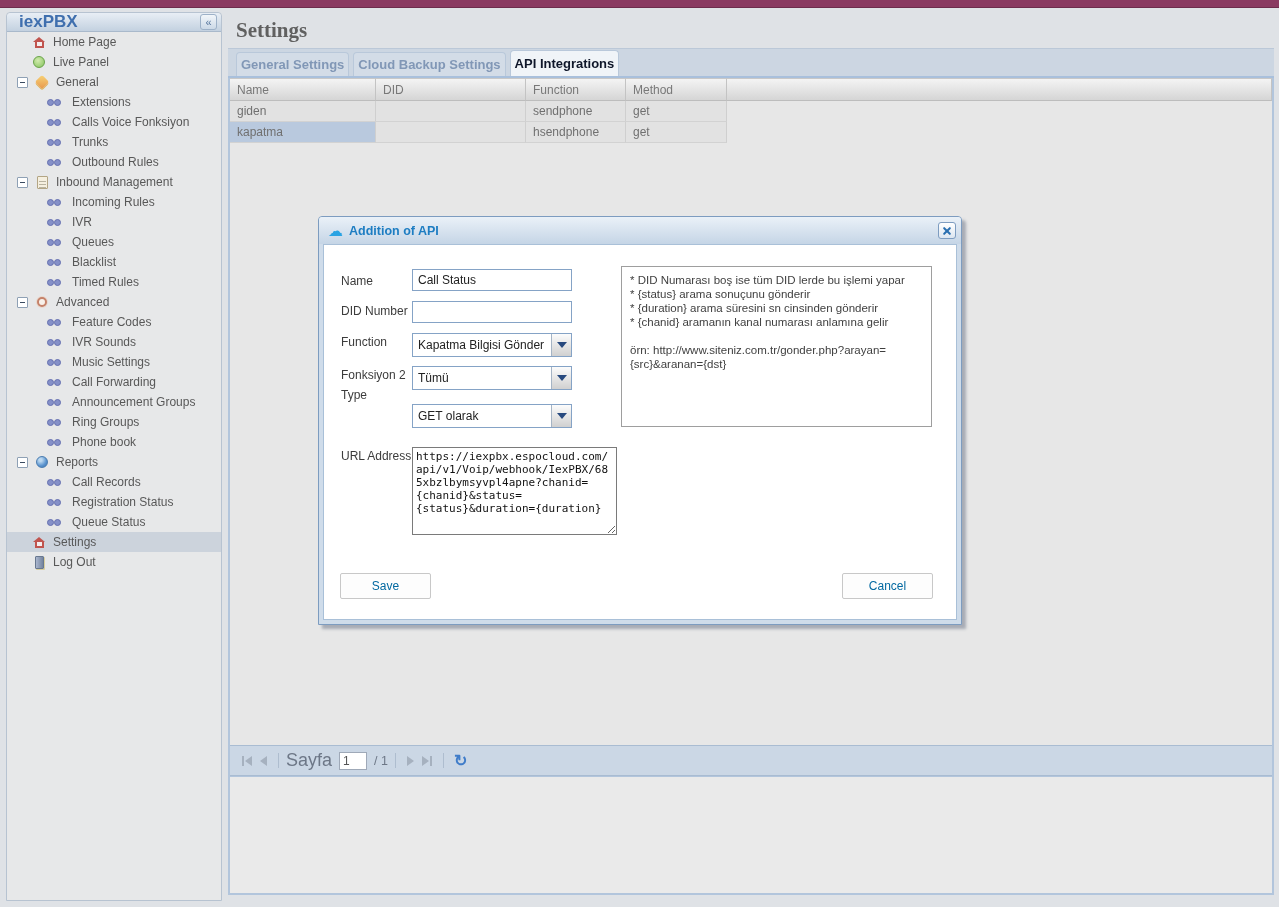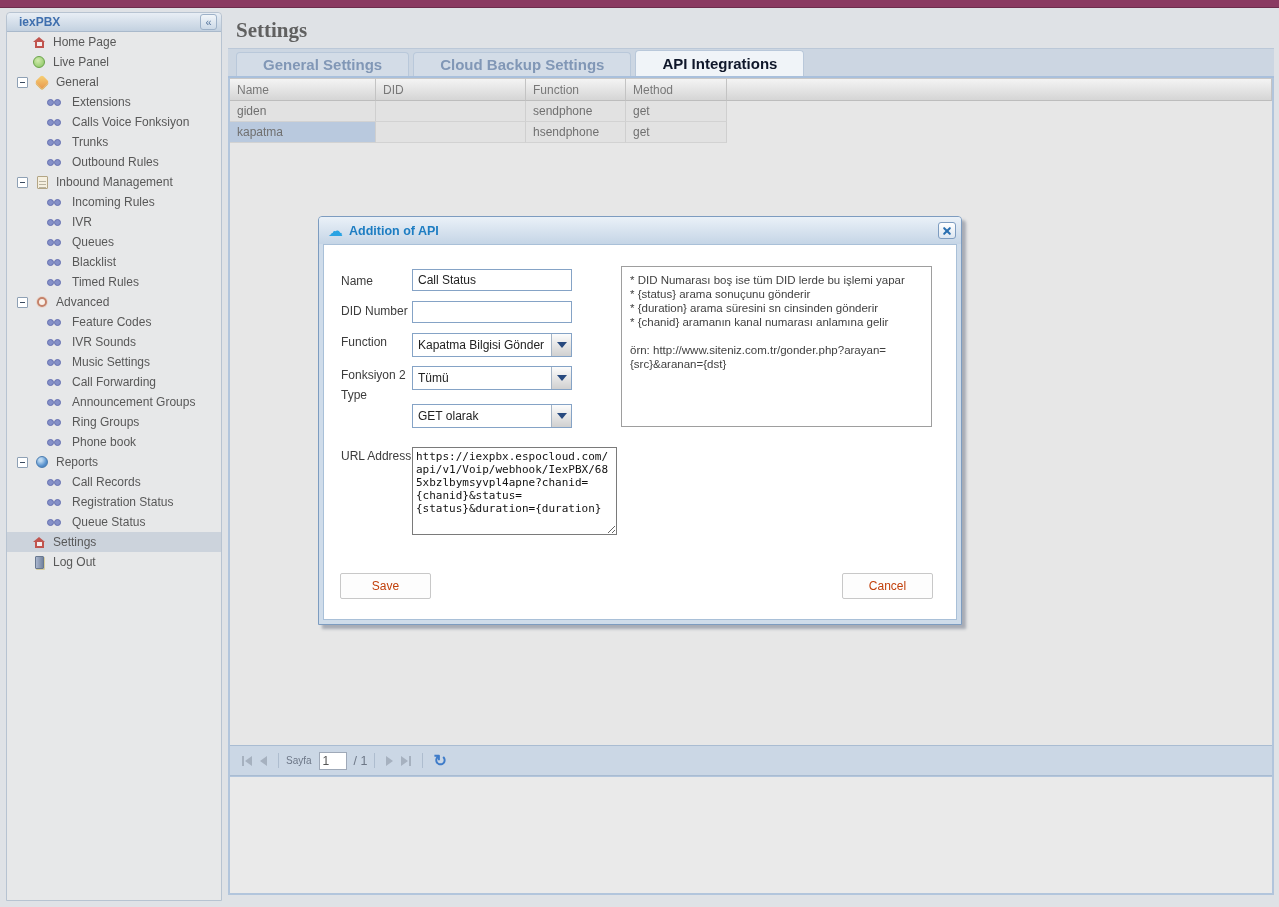--- a/index.html
+++ b/index.html
@@ -16,21 +16,21 @@
   
   .sidebar {
     position:absolute; left:6px; top:12px; width:216px; height:889px;
     background:#e7e8e9; border:1px solid #b7c3d1; border-radius:4px 4px 0 0;
   }
   .sb-header {
     height:19px; display:flex; align-items:center; padding:0 4px 0 12px;
     background:linear-gradient(#e8eef5,#c3d1e0);
     border-bottom:1px solid #a9b9cb; border-radius:4px 4px 0 0;
   }
-  .sb-title { font-size:12px; font-weight:bold; color:#3f6fae; flex:1; }
+  .sb-title { font-size:17px; font-weight:bold; color:#3f6fae; flex:1; }
   .collapse-btn {
     width:17px; height:16px; border:1px solid #9db1c8; border-radius:3px;
     background:linear-gradient(#f2f6fa,#ccd9e7); color:#57779f; font-size:11px;
     line-height:13px; cursor:pointer; font-family:"Liberation Sans",sans-serif;
   }
   .sb-sub { height:36px; display:flex; align-items:center; justify-content:center;
     font-size:12px; color:#4a4a4a; }
   .tree { display:flex; flex-direction:column; }
   .trow { display:flex; align-items:center; height:20px; gap:6px;
     font-size:12px; color:#585858; cursor:pointer; white-space:nowrap; }
@@ -68,23 +68,23 @@
     height:5px; border-radius:50%; background:#8590c8; border:1px solid #656fb0; }
   .dots::before { left:0; } .dots::after { left:7px; }
 
   
   .main { position:absolute; left:228px; top:8px; width:1046px; height:889px; }
   .page-title { font-family:"Liberation Serif", serif; font-size:21px; font-weight:bold;
     color:#606060; padding:10px 0 9px 8px; height:40px; }
   .tabstrip { height:30px; background:#ccd6e2; border-bottom:2px solid #a9c0dc;
     display:flex; align-items:flex-end; padding-left:8px; gap:4px;
     border-top:1px solid #bbc8d8; }
-  .tab { height:24px; padding:0 26px; display:flex; align-items:center;
+  .tab { height:24px; padding:0 4px; display:flex; align-items:center;
     background:#d3dce7; border:1px solid #b9c8da; border-bottom:none;
-    border-radius:4px 4px 0 0; font-size:15px; font-weight:bold; color:#8197b6;
+    border-radius:4px 4px 0 0; font-size:13px; font-weight:bold; color:#8197b6;
     cursor:pointer; position:relative;margin-top:20px; }
   .tab.active { background:#f0f4f8; color:#0f172a; height:26px; z-index:2; }
   .gridpanel { height:817px; border:2px solid #b2c5dc; border-top:none;
     background:#e7e7e7; display:flex; flex-direction:column; }
   .toolbar { height:58px; display:flex; align-items:center; gap:6px; padding-left:7px; }
   .tbtn { width:100px; height:30px; background:linear-gradient(#ededed,#dedede);
     border:1px solid #c9c9c9; border-radius:4px; color:#8f8f8f; font-size:13px;
     cursor:pointer; font-family:"Liberation Sans",sans-serif; }
   .gtable { display:flex; flex-direction:column; }
   .ghead { display:flex; height:23px; }
@@ -104,21 +104,21 @@
   .gridfill { flex:1; }
   .pagebar { height:31px; background:#cbd7e5; border-top:1px solid #a9bcd2;
     border-bottom:1px solid #a9bcd2; display:flex; align-items:center; padding-left:8px; }
   .pgbtn { display:inline-flex; align-items:center; gap:1px; padding:2px 4px; cursor:pointer; }
   .tri-l { width:0; height:0; border-top:5px solid transparent;
     border-bottom:5px solid transparent; border-right:7px solid #a6b1bf; }
   .tri-r { width:0; height:0; border-top:5px solid transparent;
     border-bottom:5px solid transparent; border-left:7px solid #a6b1bf; }
   .pgb { width:2px; height:10px; background:#a6b1bf; }
   .pg-sep { width:1px; height:15px; background:#aebdcf; margin:0 7px; }
-  .pg-label { font-size:10px; color:#6d7787; margin-right:7px; }
+  .pg-label { font-size:18px; color:#6d7787; margin-right:7px; }
   .pg-input { width:28px; height:18px; border:1px solid #9fa9b8; background:#fff;
     font-size:12px; color:#555; padding-left:3px; font-family:"Liberation Sans",sans-serif; }
   .pg-total { font-size:12.5px; color:#6d7787; margin-left:7px; }
   .pg-refresh { font-size:16px; color:#3f7cc9; font-weight:bold; cursor:pointer;
     margin-left:3px; line-height:16px; }
   .gridempty { height:117px; background:#eaeaea; border-top:1px solid #b2c5dc; }
 
   
   .modal { position:absolute; left:318px; top:216px; width:644px; height:409px;
     background:#cfdcea; border:1px solid #7d9cc0; border-radius:4px 4px 0 0;
@@ -149,21 +149,21 @@
   .fsel .btn i { width:0; height:0; border-left:5px solid transparent;
     border-right:5px solid transparent; border-top:6px solid #27497e; }
   .furl { position:absolute; left:88px; width:205px; height:88px;
     border:1px solid #7a7a7a; font-family:"DejaVu Sans Mono", monospace;
     font-size:11px; line-height:13px; color:#111; padding:2px 3px;
     word-break:break-word; resize:both; }
   .helpbox { position:absolute; left:297px; top:21px; width:311px; height:161px;
     border:1px solid #9e9e9e; background:#fff; font-size:11.5px; line-height:14px;
     color:#3f3f3f; padding:6px 8px; white-space:pre-wrap; }
   .mbtn { position:absolute; top:328px; width:91px; height:26px; background:#fdfdfd;
-    border:1px solid #c8c8c8; border-radius:2px; color:#c2410c; font-size:12px;
+    border:1px solid #c8c8c8; border-radius:2px; color:#0369a1; font-size:12px;
     cursor:pointer; font-family:"Liberation Sans",sans-serif; }
   .mbtn.save { left:16px; } .mbtn.cancel { left:518px; }
 </style>
 </head>
 <body>
 
 <div class="topbar"></div>
 
 <aside class="sidebar">
   <div class="sb-header">

